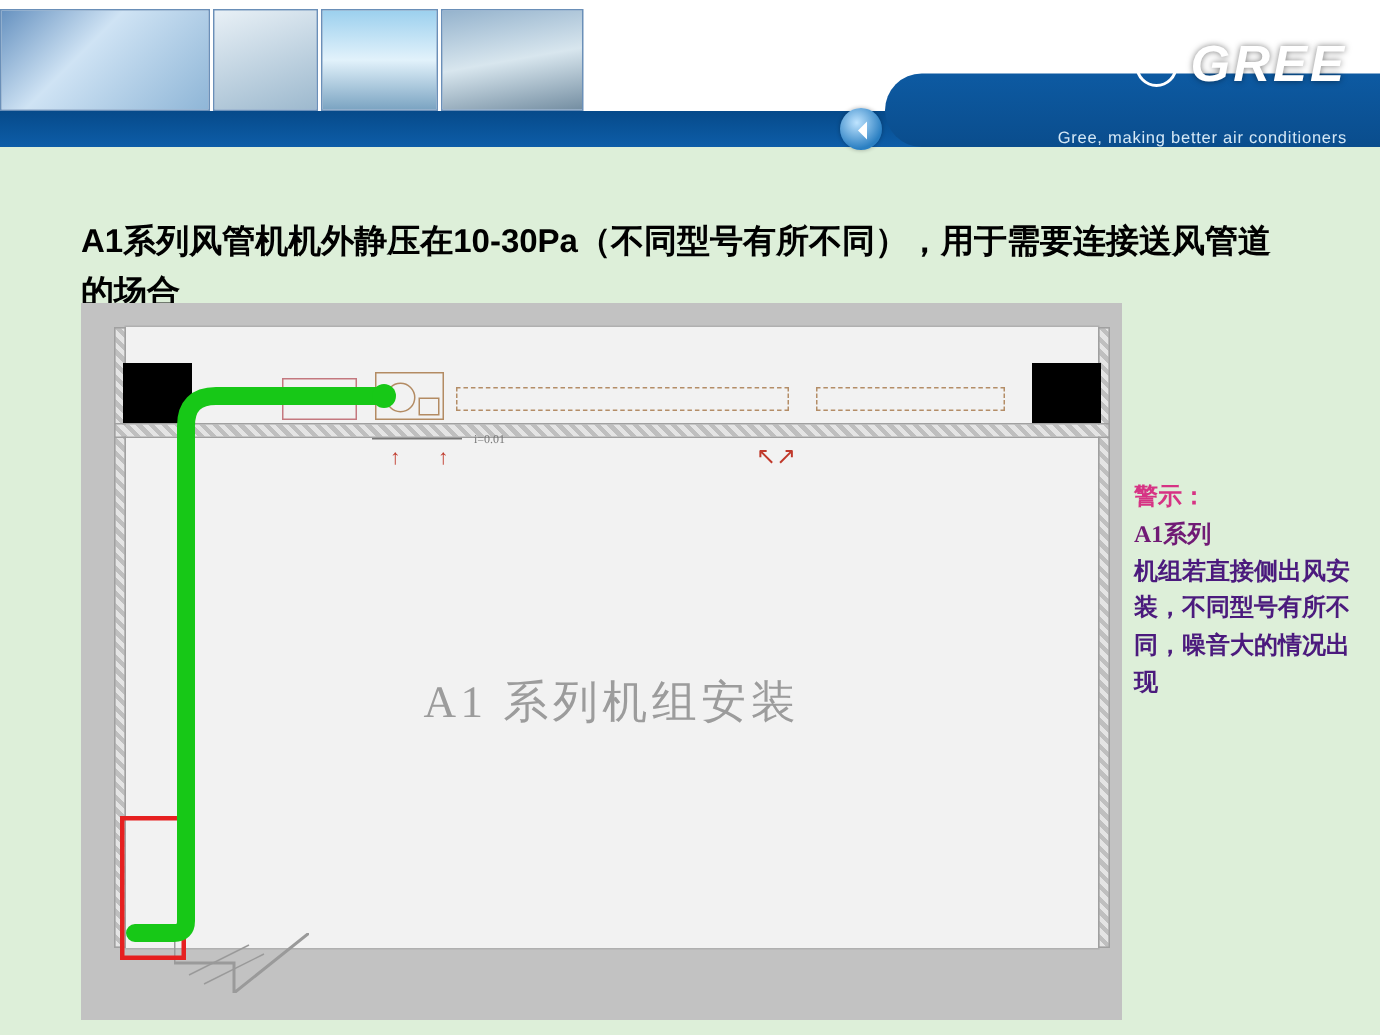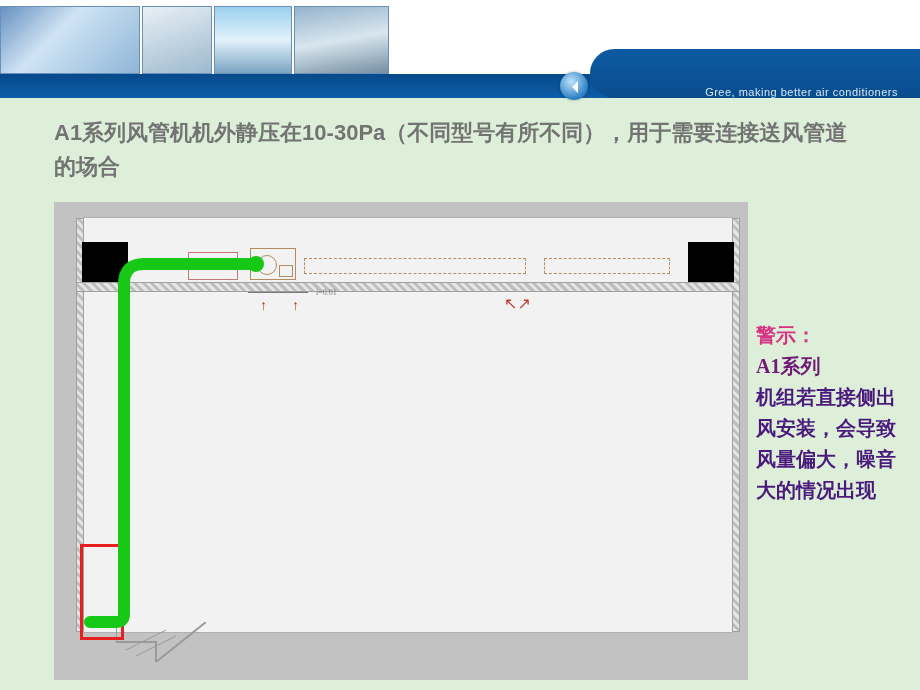--- a/index.html
+++ b/index.html
@@ -105,25 +105,25 @@
   }
   
   .content {
     position: relative;
     width: 100%;
     height: 580px;
   }
   .heading {
     position: absolute;
     left: 54px;
-    top: 6px;
+    top: 34px;
     width: 800px;
     font-size: 22px;
     font-weight: 900;
-    color: #737373;
+    color: #000000;
     line-height: 1.55;
     font-family: "SimHei", "Heiti SC", sans-serif;
   }
   .diagram {
     position: absolute;
     left: 54px;
     top: 92px;
     width: 694px;
     height: 478px;
     background: #c2c2c2;
@@ -274,21 +274,21 @@
   .green-duct {
     position: absolute;
     left: 0; top: 0;
     pointer-events: none;
   }
   .warning {
     position: absolute;
     left: 756px;
     top: 210px;
     width: 150px;
-    font-size: 20px;
+    font-size: 16px;
     font-weight: 900;
     line-height: 1.55;
     color: #4b1a7d;
     font-family: "SimSun", serif;
   }
   .warning .title {
     color: #d63384;
   }
   .warning .em {
     color: #701a75;
@@ -305,20 +305,27 @@
       <div class="photo p1"></div>
       <div class="photo p2"></div>
       <div class="photo p3"></div>
       <div class="photo p4"></div>
       <div class="spacer"></div>
     </div>
     <div class="blue-bar">
       <div class="right-tab"></div>
       <div class="arrow-badge"></div>
     </div>
+    <div class="logo">
+      <svg class="swirl" viewBox="0 0 30 30">
+        <circle cx="15" cy="15" r="13" fill="none" stroke="#fff" stroke-width="2"></circle>
+        <path d="M15 4 A11 11 0 0 1 26 15 L20 15 A5 5 0 0 0 15 10 Z" fill="#fff"></path>
+      </svg>
+      <span>GREE</span>
+    </div>
     <div class="tagline">Gree, making better air conditioners</div>
   </div>
 
   <div class="content">
     <div class="heading">A1系列风管机机外静压在10-30Pa（不同型号有所不同），用于需要连接送风管道的场合</div>
 
     <div class="diagram">
       <div class="room">
         <div class="wall-left-outer"></div>
         <div class="wall-right-outer"></div>
@@ -333,35 +340,36 @@
         <div class="slope-line"></div>
         <div class="slope-label">i=0.01</div>
 
         <div class="duct-dash d1"></div>
         <div class="duct-dash d2"></div>
 
         <div class="arrow-up a1">↑</div>
         <div class="arrow-up a2">↑</div>
         <div class="diffuser">↖&nbsp;↗</div>
 
+        <div class="big-title">A1 系列机组安装</div>
 
         <svg class="floor-drop" width="90" height="40" viewBox="0 0 90 40">
           <polyline points="0,0 0,20 40,20 40,40 90,0" fill="none" stroke="#9a9a9a" stroke-width="2"></polyline>
           <line x1="10" y1="28" x2="50" y2="8" stroke="#9a9a9a" stroke-width="1"></line>
           <line x1="20" y1="34" x2="60" y2="14" stroke="#9a9a9a" stroke-width="1"></line>
         </svg>
 
         <div class="red-outlet"></div>
 
         <svg class="green-duct" width="648" height="420" viewBox="0 0 648 420">
           <path d="M 170 46 L 60 46 Q 40 46 40 66 L 40 396 Q 40 404 32 404 L 6 404" fill="none" stroke="#17c817" stroke-width="12" stroke-linecap="round" stroke-linejoin="round"></path>
           <circle cx="172" cy="46" r="8" fill="#17c817"></circle>
         </svg>
       </div>
     </div>
 
     <div class="warning">
       <span class="title">警示：</span><br>
       <span class="em">A1系列</span><br>
-      <span>机组若直接侧出风安装，会导致风量偏大，噪音大的情况出现</span>
+      <span>机组若直接侧出风安装，不同型号有所不同，噪音大的情况出现</span>
     </div>
   </div>
 </div>
 
 </body></html>

